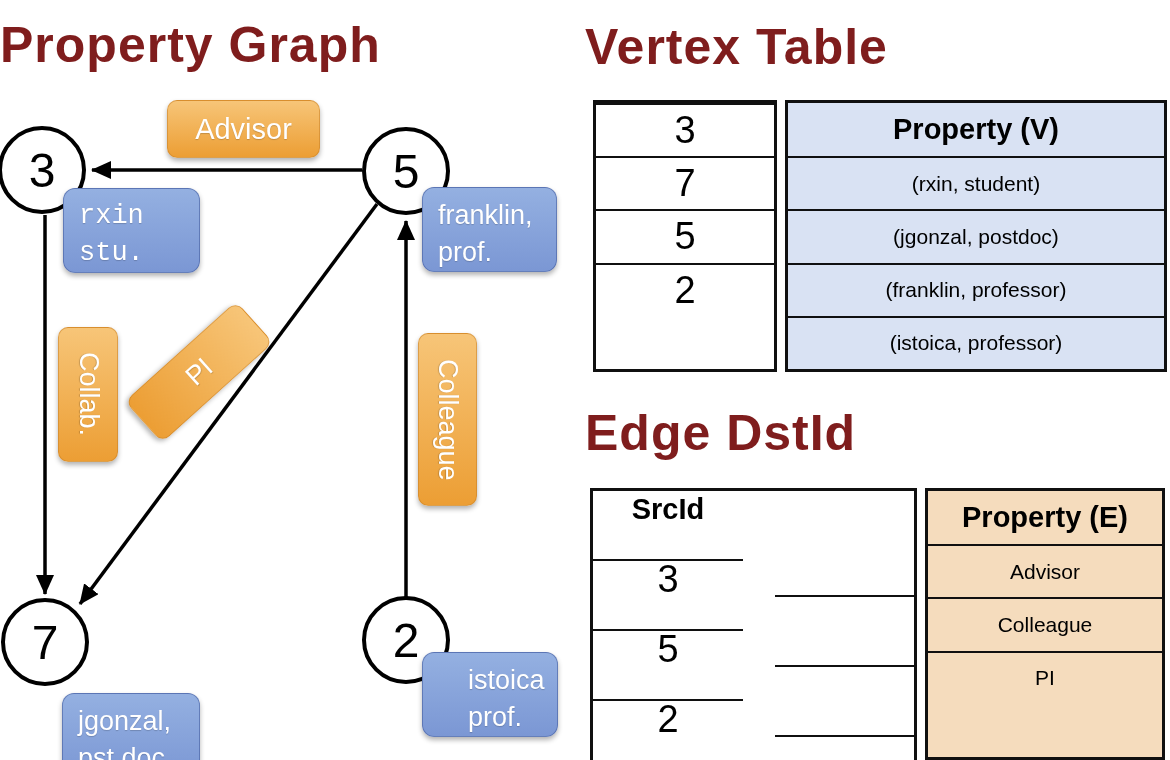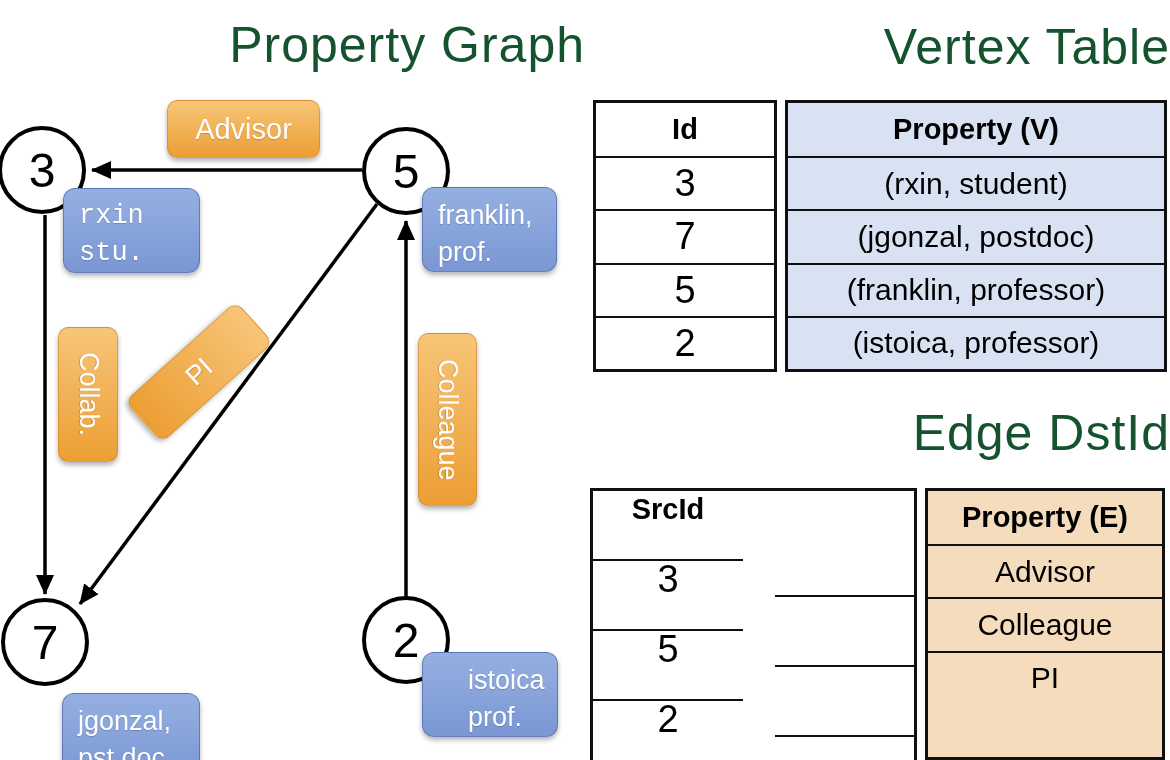--- a/index.html
+++ b/index.html
@@ -1,21 +1,21 @@
 <!DOCTYPE html>
 <html><head>
 <meta charset="utf-8">
 <style>
   html,body { margin:0; padding:0; background:#ffffff; }
   .slide {
     position:relative; width:1170px; height:760px; overflow:hidden;
     background:#ffffff; font-family:"Liberation Sans","DejaVu Sans",sans-serif; color:#000;
   }
-  .title { position:absolute; text-align:right; font-size:50px; font-weight:400;
-           letter-spacing:1px; color:#14532d; }
+  .title { position:absolute; text-align:left; font-size:50px; font-weight:700;
+           letter-spacing:1px; color:#7f1d1d; }
   #pg-title  { left:0;   top:16px;  width:585px; }
   #vt-title  { left:585px; top:18px;  width:585px; }
   #et-title  { left:585px; top:404px; width:585px; }
 
   svg.edges { position:absolute; left:0; top:0; pointer-events:none; }
 
   .circle { position:absolute; width:88px; height:88px; box-sizing:border-box;
             border:4px solid #000; border-radius:50%; background:#fff;
             display:flex; align-items:center; justify-content:center;
             font-size:48px; font-weight:400; }
@@ -49,21 +49,21 @@
   .vtext { writing-mode:vertical-rl; }
   .flip  { transform:rotate(180deg); }
 
   .tbl { position:absolute; box-sizing:border-box; display:grid;
          border:3px solid #101010; background:#fff; }
   .tbl .c { display:flex; align-items:center; justify-content:center;
             border-top:2px solid #101010; overflow:hidden; }
   .tbl .r0 { border-top:none; }
   .hd   { font-weight:bold; font-size:29px; }
   .num  { font-size:38px; }
-  .prop { font-size:30px; }
+  .prop { font-size:21px; }
 
   #vtx-id-col   { left:593px; top:100px; width:184px; height:272px;
                   grid-template-rows:repeat(5,1fr); }
   #vtx-prop-col { left:785px; top:100px; width:382px; height:272px;
                   grid-template-rows:repeat(5,1fr); background:#d9e2f3; }
   #edg-ids-col  { left:590px; top:488px; width:327px; height:308px;
                   grid-template-columns:150px 1fr; grid-template-rows:repeat(5,1fr);gap:32px; }
   #edg-ids-col .col2 { border-left:2px solid #101010;margin-top:36px; }
   #edg-prop-col { left:925px; top:488px; width:240px; height:272px;
                   grid-template-rows:repeat(5,1fr); background:#f5dcbd; }
@@ -118,21 +118,20 @@
     <span class="vtext">Collab.</span>
   </div>
   <div class="ebox" id="ebox-colleague">
     <span class="vtext">Colleague</span>
   </div>
   <div class="ebox" id="ebox-pi">
     <span class="vtext flip">PI</span>
   </div>
 
   <div class="tbl" id="vtx-id-col">
-    <div class="c r0 hd">Id</div>
     <div class="c num">3</div>
     <div class="c num">7</div>
     <div class="c num">5</div>
     <div class="c num">2</div>
   </div>
 
   <div class="tbl" id="vtx-prop-col">
     <div class="c r0 hd">Property (V)</div>
     <div class="c prop">(rxin, student)</div>
     <div class="c prop">(jgonzal, postdoc)</div>

